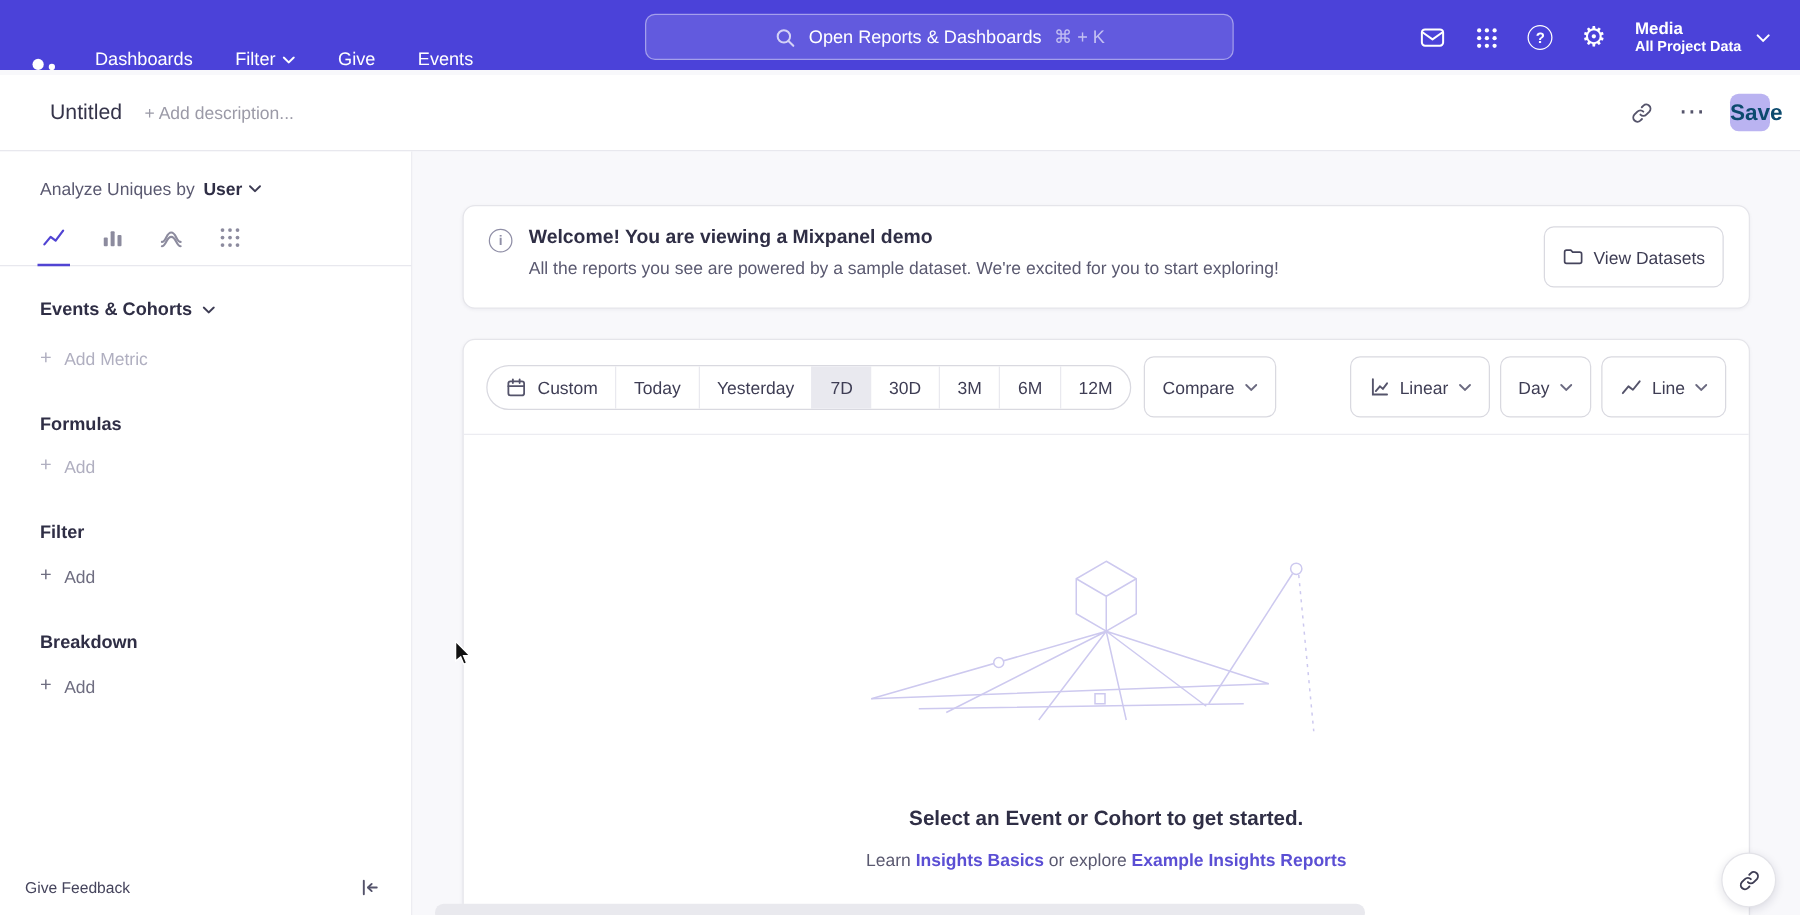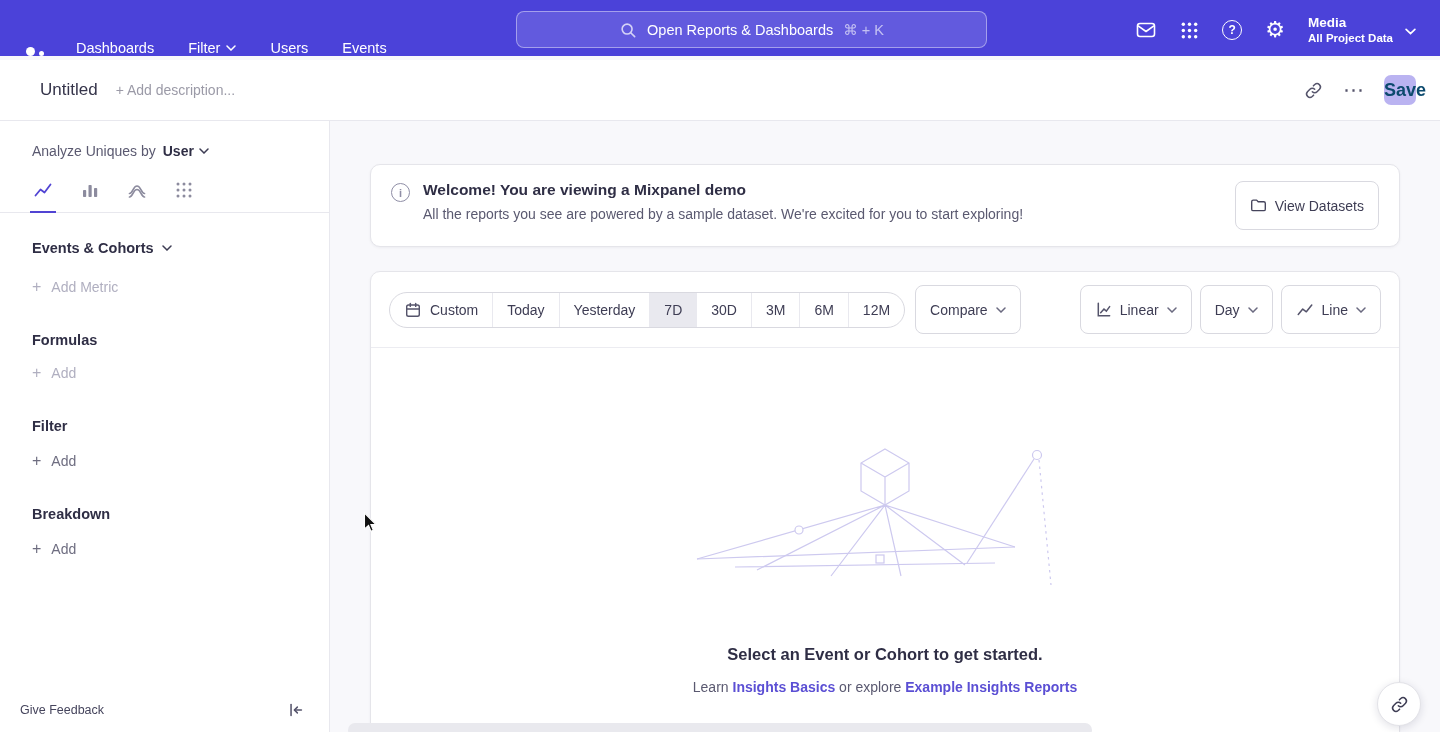--- a/index.html
+++ b/index.html
@@ -106,21 +106,21 @@
       <span class="dot d2"></span>
     </div>
     <nav class="nav">
       <span class="nav-item">Dashboards</span>
       <span class="nav-item">
         <span>Filter</span>
         <svg width="10" height="6" viewBox="0 0 10 6" fill="none" stroke="#fff" stroke-width="1.5" stroke-linecap="round">
             <path d="M1 1l4 4 4-4"></path>
           </svg>
       </span>
-      <span class="nav-item">Users</span>
+      <span class="nav-item">Give</span>
       <span class="nav-item">Events</span>
     </nav>
 
     <div class="search">
       <svg width="18" height="18" viewBox="0 0 20 20" fill="none" stroke="#d4d2f6" stroke-width="1.8" stroke-linecap="round">
           <circle cx="9" cy="9" r="5.5"></circle>
           <line x1="13.3" y1="13.3" x2="17.4" y2="17.4"></line>
         </svg>
       <span>Open Reports &amp; Dashboards</span>
       <span class="shortcut">⌘ + K</span>

